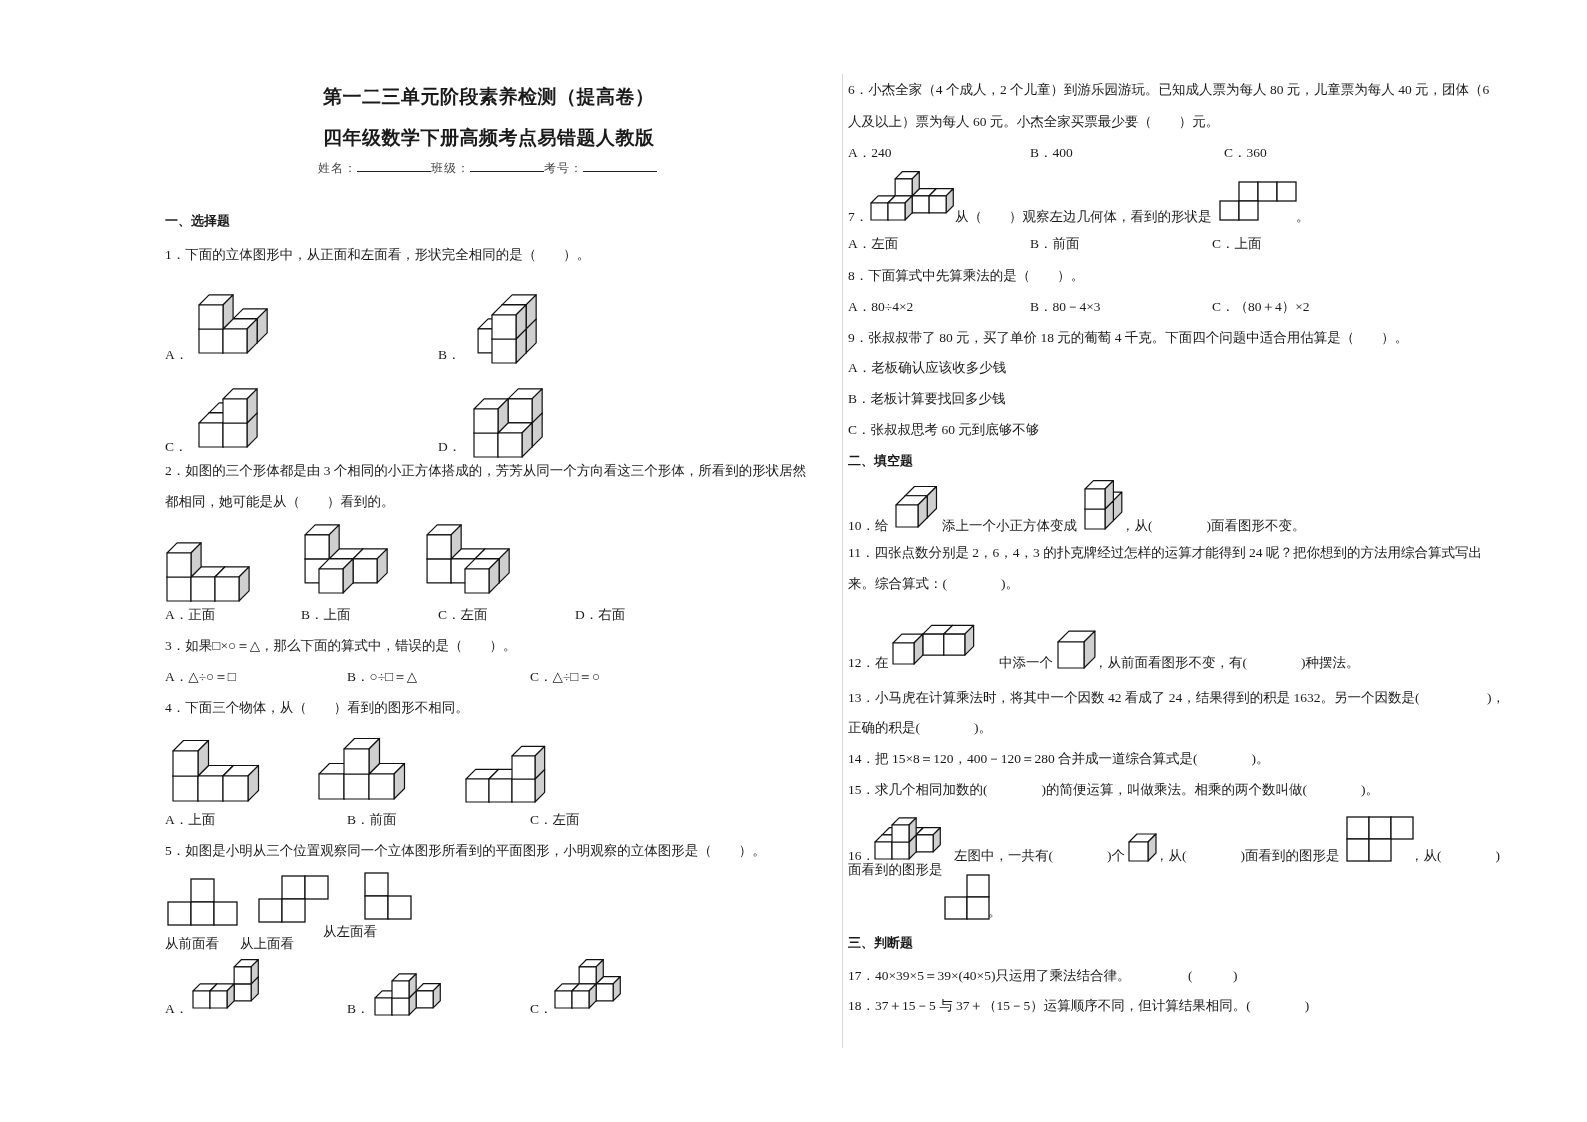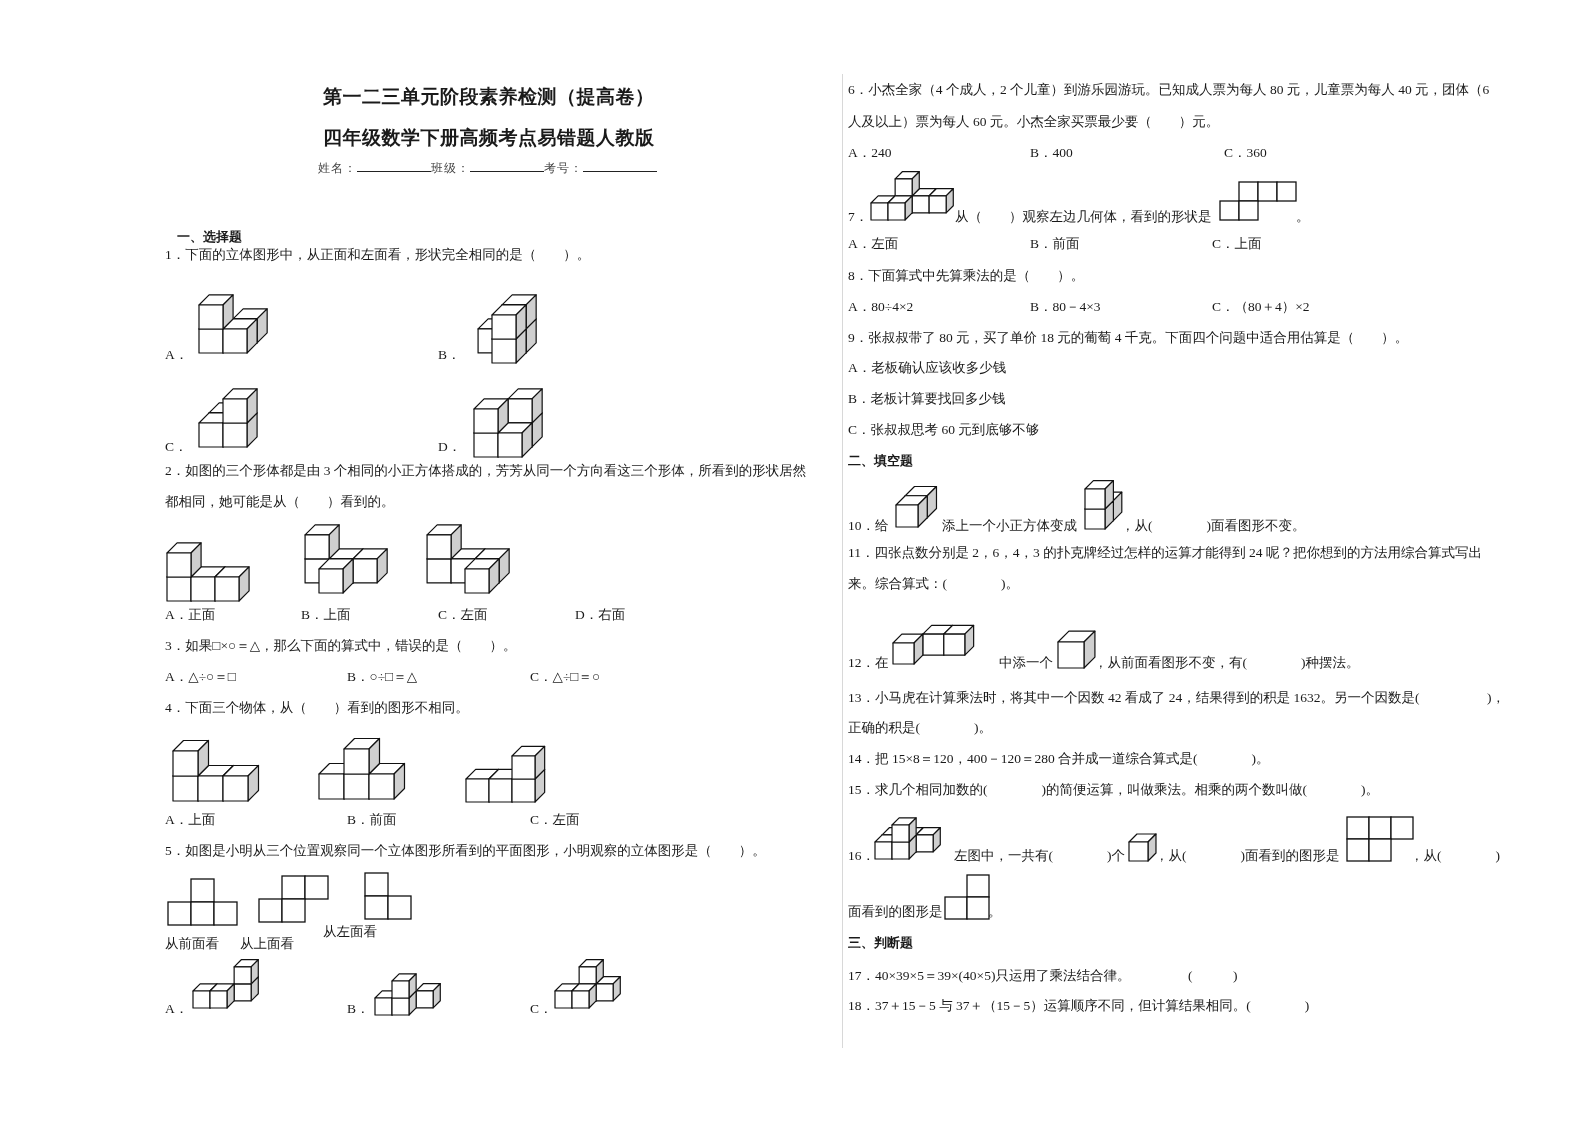--- a/index.html
+++ b/index.html
@@ -22,21 +22,21 @@
 <body>
 
 <div class="abs title" style="left:323px; top:84px;">第一二三单元阶段素养检测（提高卷）</div>
 <div class="abs title" style="left:323px; top:125px;">四年级数学下册高频考点易错题人教版</div>
 <div class="abs info" style="left:318px; top:159px;">
   <span>姓名：</span><span class="blank"></span><span>班级：</span><span class="blank"></span><span>考号：</span><span class="blank"></span>
 </div>
 
 <div class="divider"></div>
 
-<div class="abs section" style="left:165px; top:228px;margin-left:12px;">一、选择题</div>
+<div class="abs section" style="left:165px; top:212px;">一、选择题</div>
 
 <div class="abs q" style="left:165px; top:245px;">1．下面的立体图形中，从正面和左面看，形状完全相同的是（　　）。</div>
 <div class="abs q" style="left:165px; top:345px;">A．</div>
 <svg style="left:198px; top:285px;" width="70" height="70">
     <polygon points="35.08,33.92 59.08,33.92 69.16,23.840000000000003 45.16,23.840000000000003" class="t"></polygon>
     <polygon points="59.08,33.92 69.16,23.840000000000003 69.16,47.84 59.08,57.92" class="s"></polygon>
     <polygon points="35.08,33.92 59.08,33.92 59.08,57.92 35.08,57.92" class="f"></polygon>
     <polygon points="1,44 25,44 35.08,33.92 11.08,33.92" class="t"></polygon>
     <polygon points="25,44 35.08,33.92 35.08,57.92 25,68" class="s"></polygon>
     <polygon points="1,44 25,44 25,68 1,68" class="f"></polygon>
@@ -408,21 +408,21 @@
   </svg>
 <div class="abs q" style="left:1155px; top:846px;">，从(　　　　)面看到的图形是</div>
 <svg style="left:1346px; top:816px;" width="70" height="45">
     <rect x="1" y="1" width="22" height="22" class="g"></rect>
     <rect x="23" y="1" width="22" height="22" class="g"></rect>
     <rect x="45" y="1" width="22" height="22" class="g"></rect>
     <rect x="1" y="23" width="22" height="22" class="g"></rect>
     <rect x="23" y="23" width="22" height="22" class="g"></rect>
   </svg>
 <div class="abs q" style="left:1410px; top:846px;">，从(　　　　)</div>
-<div class="abs q" style="left:848px; top:902px;text-align:center;">面看到的图形是</div>
+<div class="abs q" style="left:848px; top:860px;text-align:center;">面看到的图形是</div>
 <svg style="left:944px; top:874px;" width="50" height="45">
     <rect x="23" y="1" width="22" height="22" class="g"></rect>
     <rect x="1" y="23" width="22" height="22" class="g"></rect>
     <rect x="23" y="23" width="22" height="22" class="g"></rect>
   </svg>
 <div class="abs q" style="left:988px; top:902px;">。</div>
 
 <div class="abs section" style="left:848px; top:934px;">三、判断题</div>
 <div class="abs q" style="left:848px; top:966px;">17．40×39×5＝39×(40×5)只运用了乘法结合律。</div>
 <div class="abs q" style="left:1188px; top:966px;">(　　　)</div>

